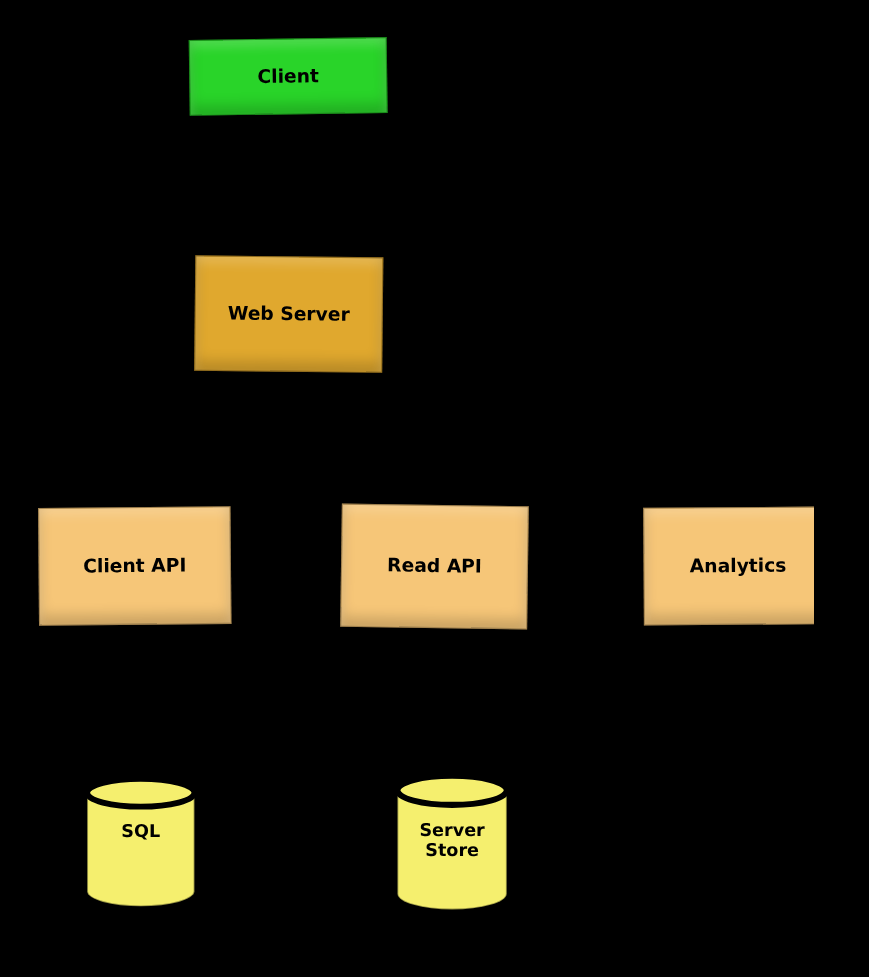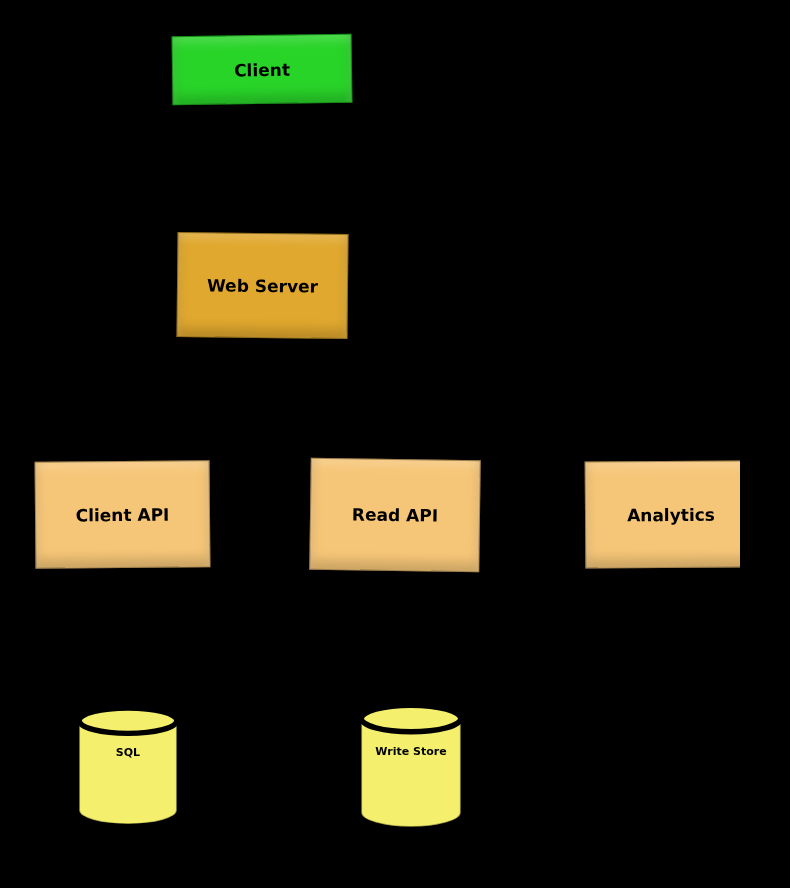--- a/index.html
+++ b/index.html
@@ -45,21 +45,21 @@
     width: 100%;
     height: 100%;
   }
   .cyl-label {
     position: absolute;
     left: 0;
     right: 0;
     top: 34%;
     color: #000;
     font-weight: bold;
-    font-size: 11px;
+    font-size: 16px;
     line-height: 1.15;
     text-align: center;
     padding: 0 10px;
   }
 </style>
 </head>
 <body>
 
 <div class="canvas">
 
@@ -89,16 +89,16 @@
       <ellipse cx="50" cy="14" rx="46" ry="12" stroke="#000" stroke-width="5" fill="#f5ef6e"></ellipse>
     </svg>
     <div class="cyl-label">SQL</div>
   </div>
 
   <div class="cylinder cyl-object">
     <svg viewBox="0 0 100 114" preserveAspectRatio="none">
       <path d="M4,14 L4,99 A46,13 0 0 0 96,99 L96,14 Z" stroke="rgba(0,0,0,0.35)" stroke-width="1.5" fill="#f5ef6e"></path>
       <ellipse cx="50" cy="14" rx="46" ry="12" stroke="#000" stroke-width="5" fill="#f5ef6e"></ellipse>
     </svg>
-    <div class="cyl-label">Write Store</div>
+    <div class="cyl-label">Server Store</div>
   </div>
 
 </div>
 
 </body></html>

